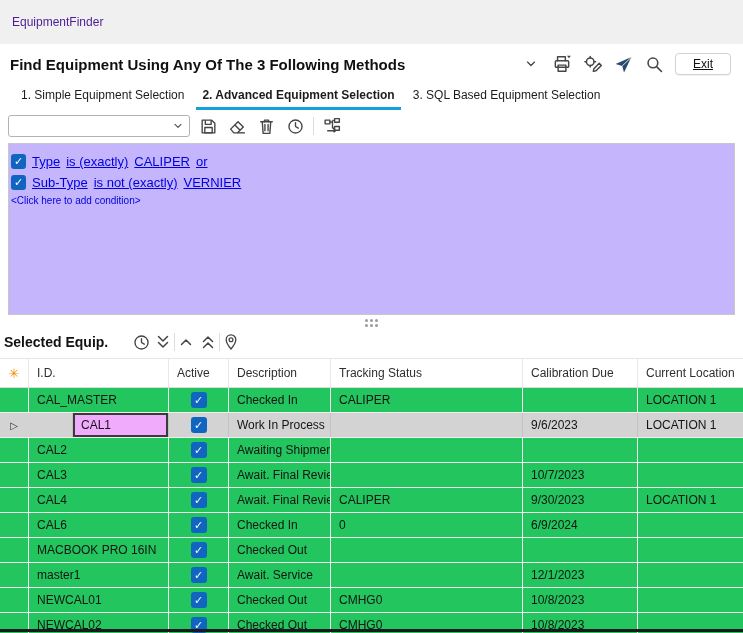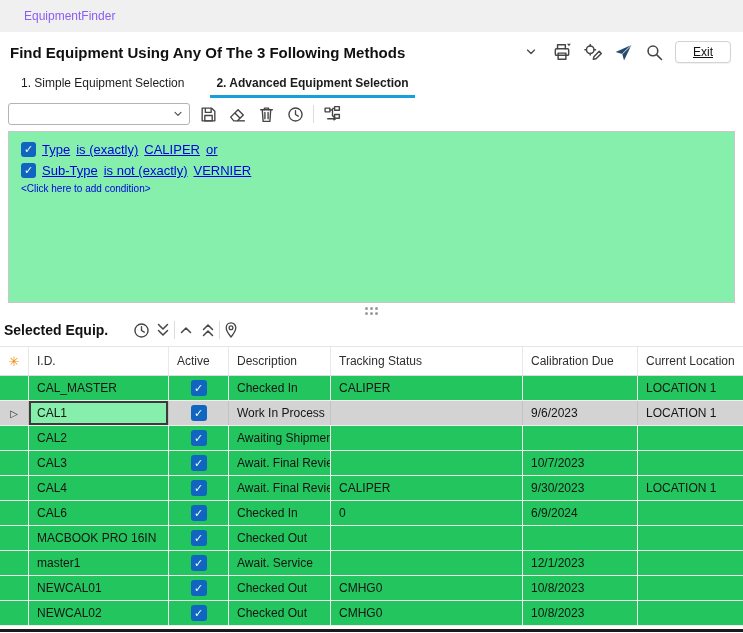--- a/index.html
+++ b/index.html
@@ -10,42 +10,42 @@
   }
   *{box-sizing:border-box;}
   html,body{margin:0;padding:0;}
   body{
     width:743px;height:633px;
     font-family:"Liberation Sans","DejaVu Sans",sans-serif;
     background:#ffffff;color:#111;
     position:relative;overflow:hidden;
   }
   
-  .titlebar{height:32px;background:#f0f0f0;display:flex;align-items:center;padding-left:24px;
-    font-size:12px;color:#8b5cf6;}
+  .titlebar{height:44px;background:#f0f0f0;display:flex;align-items:center;padding-left:12px;
+    font-size:12px;color:#4c1d95;}
   
   .header{display:flex;align-items:center;padding:9px 12px 2px 10px;}
   .header h1{font-size:15px;margin:0;font-weight:bold;color:#101010;}
   .header-actions{margin-left:auto;display:flex;gap:9px;}
   .icon-btn{width:22px;height:22px;display:flex;align-items:center;justify-content:center;background:none;border:none;padding:0;}
   .icon-btn svg{display:block;}
   .exit-btn{border:1px solid #d2d2d2;background:#fff;border-radius:4px;padding:3px 17px;
     font-size:12px;text-decoration:underline;box-shadow:0 1px 1px rgba(0,0,0,.06);color:#111;}
   
-  .tabs{display:flex;gap:14px;padding:0 12px;margin-top:5px;}
+  .tabs{display:flex;gap:0;padding:0 12px;margin-top:5px;}
   .tab{font-size:12px;padding:6px 9px 8px;position:relative;color:#1c1c1c;background:none;border:none;}
   .tab.active{font-weight:bold;}
   .tab.active::after{content:"";position:absolute;left:3px;right:3px;bottom:0;height:3px;background:var(--accent);}
   
   .toolbar{display:flex;align-items:center;gap:7px;padding:5px 8px 4px;}
   .combo{width:182px;height:22px;border:1px solid #b3b3b3;border-radius:3px;background:#fff;
     display:flex;align-items:center;justify-content:flex-end;padding-right:5px;}
   .tool-sep{width:1px;height:18px;background:#dcdcdc;}
   
-  .conditions{margin:2px 8px 0;border:1px solid #c7c7c7;height:172px;background:#86efac;padding:7px 12px;}
+  .conditions{margin:2px 8px 0;border:1px solid #c7c7c7;height:172px;background:#c4b5fd;padding:7px 2px;}
   .cond-row{display:flex;align-items:center;gap:6px;height:21px;font-size:13px;}
   .cond-link{color:var(--link);text-decoration:underline;cursor:default;}
   .cb{width:15px;height:15px;min-width:15px;background:var(--check);border-radius:3px;
     display:inline-flex;align-items:center;justify-content:center;}
   .cb::after{content:"\2713";color:#fff;font-size:11px;line-height:1;font-weight:bold;}
   .add-cond{color:var(--link);font-size:10px;margin-top:2px;}
   
   .splitter{height:15px;display:flex;align-items:center;justify-content:center;}
   .grip{display:grid;grid-template-columns:repeat(3,3px);grid-template-rows:repeat(2,3px);gap:2px;}
   .grip span{width:3px;height:3px;background:#9b9b9b;border-radius:50%;}
@@ -62,21 +62,21 @@
   .options-glyph{color:#f08c00;font-size:13px;line-height:1;}
   .grid-row{height:25px;border-bottom:1px solid #efefef;background:#22c55e;}
   .cell{font-size:12px;display:flex;align-items:center;padding-left:8px;
     border-left:1px solid #f1f1f1;white-space:nowrap;overflow:hidden;color:#141414;}
   .cell:first-child{border-left:none;}
   .sel-cell{justify-content:center;padding-left:0;font-size:10px;color:#333;}
   .active-cell{justify-content:center;padding-left:0;}
   .cb-grid{width:16px;height:16px;min-width:16px;}
   .grid-row.selected{background:#d3d3d3;}
   .grid-row.selected .cell{border-left-color:#c3c3c3;}
-  .cell.current{box-shadow:inset 0 0 0 2px #3a3a3a;background:#86efac;}
+  .cell.current{box-shadow:inset 0 0 0 2px #3a3a3a;background:#f0abfc;margin-left:44px;}
   
   .bottom-edge{position:absolute;left:0;right:0;bottom:1px;height:3px;background:#1a1a1a;}
 </style>
 </head>
 <body>
 
 <div>
 
   <div class="titlebar">
     <span>EquipmentFinder</span>
@@ -117,20 +117,21 @@
             <path d="M11.2 11.2 L15.6 15.6"></path>
           </svg>
       </button>
       <button class="exit-btn">Exit</button>
     </div>
   </div>
 
   <div class="tabs">
     <button class="tab">1. Simple Equipment Selection</button>
     <button class="tab active">2. Advanced Equipment Selection</button>
+    <button class="tab">3. SQL Based Equipment Selection</button>
   </div>
 
   <div class="toolbar">
     <div class="combo">
       <svg width="12" height="12" viewBox="0 0 18 18" fill="none" stroke="#555" stroke-width="1.8" stroke-linecap="round" stroke-linejoin="round">
           <path d="M4.5 6.5 L9 11 L13.5 6.5"></path>
         </svg>
     </div>
     <button class="icon-btn">
       <svg width="19" height="19" viewBox="0 0 18 18" fill="none" stroke="var(--stroke)" stroke-width="1.3" stroke-linejoin="round">

